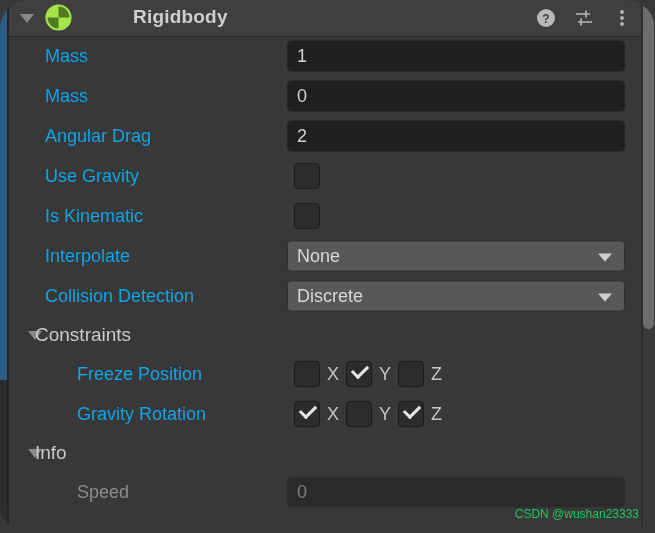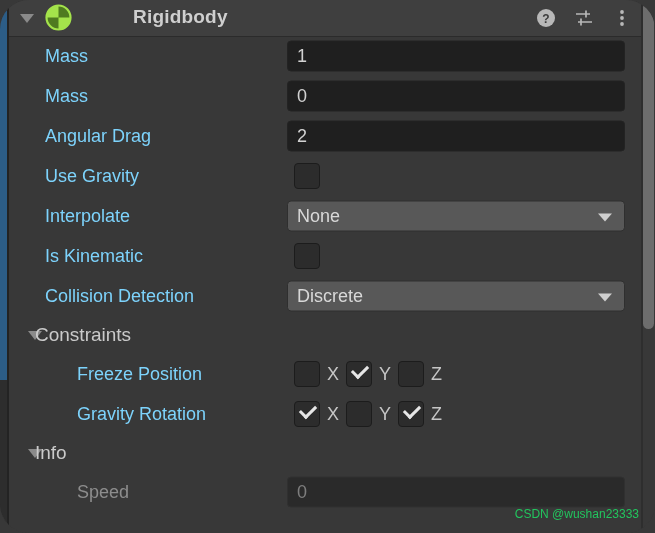--- a/index.html
+++ b/index.html
@@ -114,21 +114,21 @@
   .row {
     position: relative;
     height: 40px;
   }
   .row-label {
     position: absolute;
     left: 36px;
     top: 50%;
     transform: translateY(-50%);
     font-size: 18px;
-    color: #7dd3fc;
+    color: #0ea5e9;
     white-space: nowrap;
   }
   .row-label.indent { left: 68px; }
   .row-label.dim { color: #8d8d8d; }
 
   
   .field {
     position: absolute;
     left: 278px;
     top: 50%;
@@ -337,33 +337,33 @@
         <span class="row-label">Angular Drag</span>
         <div class="field">2</div>
       </div>
 
       <div class="row">
         <span class="row-label">Use Gravity</span>
         <div class="checkbox single"></div>
       </div>
 
       <div class="row">
+        <span class="row-label">Is Kinematic</span>
+        <div class="checkbox single"></div>
+      </div>
+
+      <div class="row">
         <span class="row-label">Interpolate</span>
         <div class="dropdown">
           <span>None</span>
           <span class="dd-arrow"></span>
         </div>
       </div>
 
       <div class="row">
-        <span class="row-label">Is Kinematic</span>
-        <div class="checkbox single"></div>
-      </div>
-
-      <div class="row">
         <span class="row-label">Collision Detection</span>
         <div class="dropdown">
           <span>Discrete</span>
           <span class="dd-arrow"></span>
         </div>
       </div>
 
       <div class="section-row">
         <div class="foldout-arrow section-arrow"></div>
         <span class="section-title">Constraints</span>

